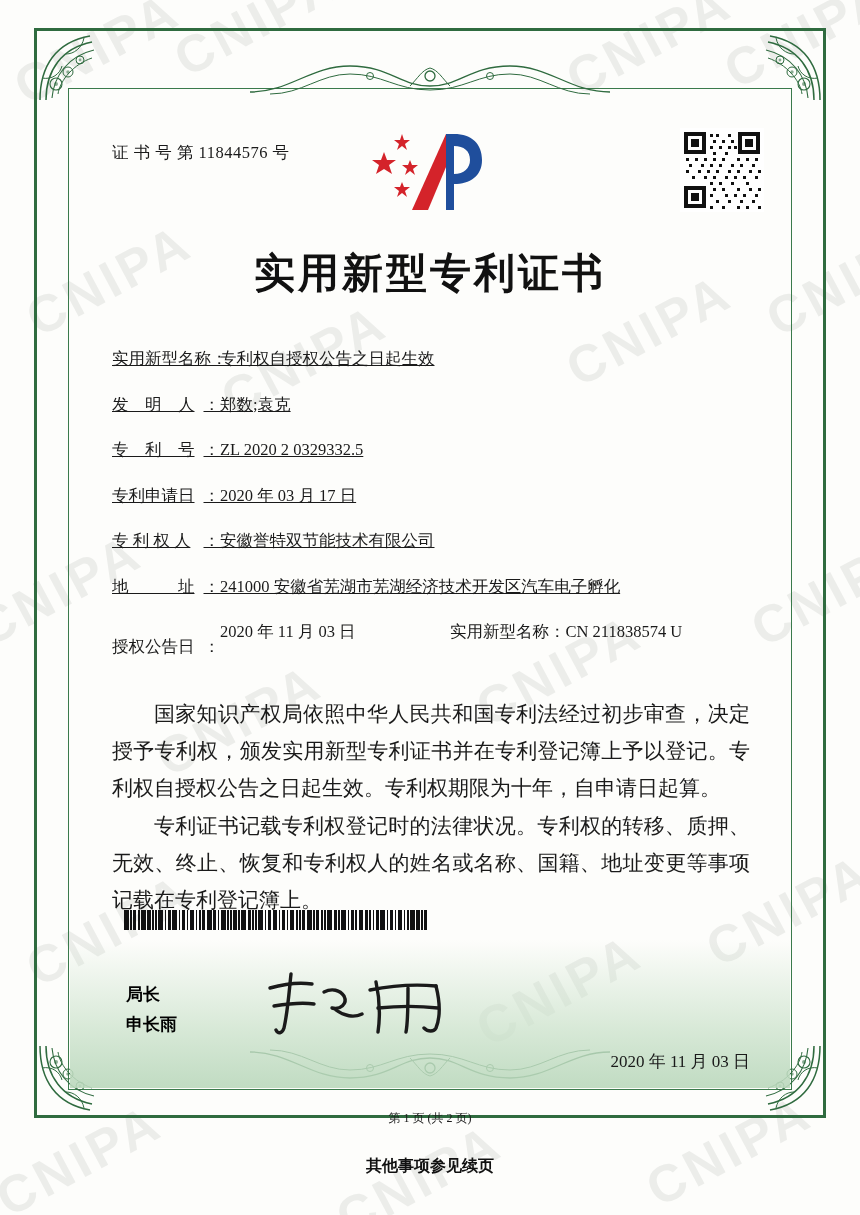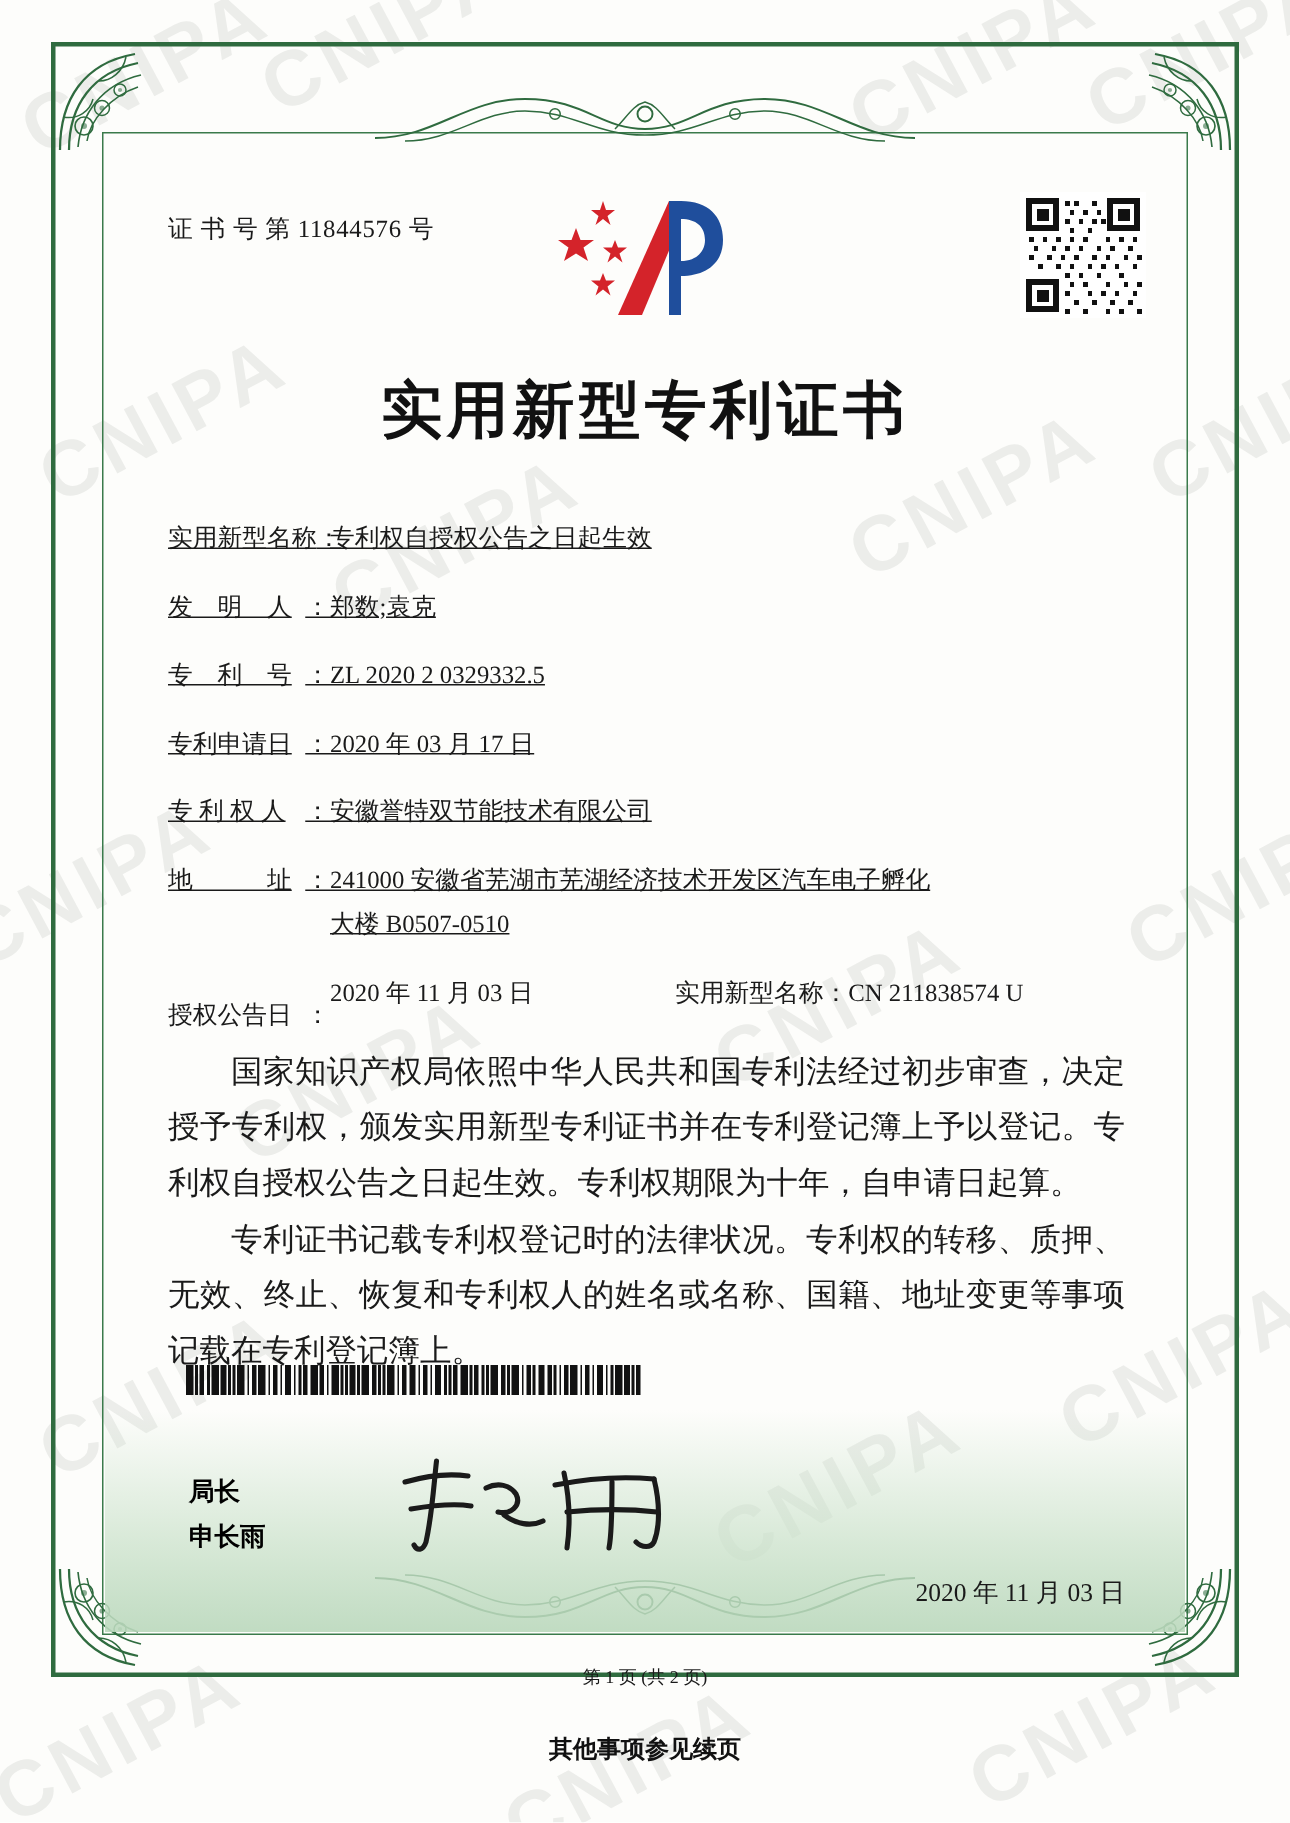--- a/index.html
+++ b/index.html
@@ -528,21 +528,21 @@
             <span>专 利 权 人</span>
             <span>：</span>
           </div>
           <div class="field-value"><span>安徽誉特双节能技术有限公司</span></div>
         </div>
         <div class="field-row">
           <div class="field-label">
             <span>地　　　址</span>
             <span>：</span>
           </div>
-          <div class="field-value"><span>241000 安徽省芜湖市芜湖经济技术开发区汽车电子孵化</span><span class="line2">大楼 B0507-0510</span></div>
+          <div class="field-value"><span>241000 安徽省芜湖市芜湖经济技术开发区汽车电子孵化</span></div>
         </div>
         <div class="pubrow">
           <div class="left-lab">
             <span>授权公告日</span>
             <span>：</span>
           </div>
           <div class="left-val">2020 年 11 月 03 日</div>
           <div class="right-lab">实用新型名称：</div>
           <div class="right-val">CN 211838574 U</div>
         </div>

